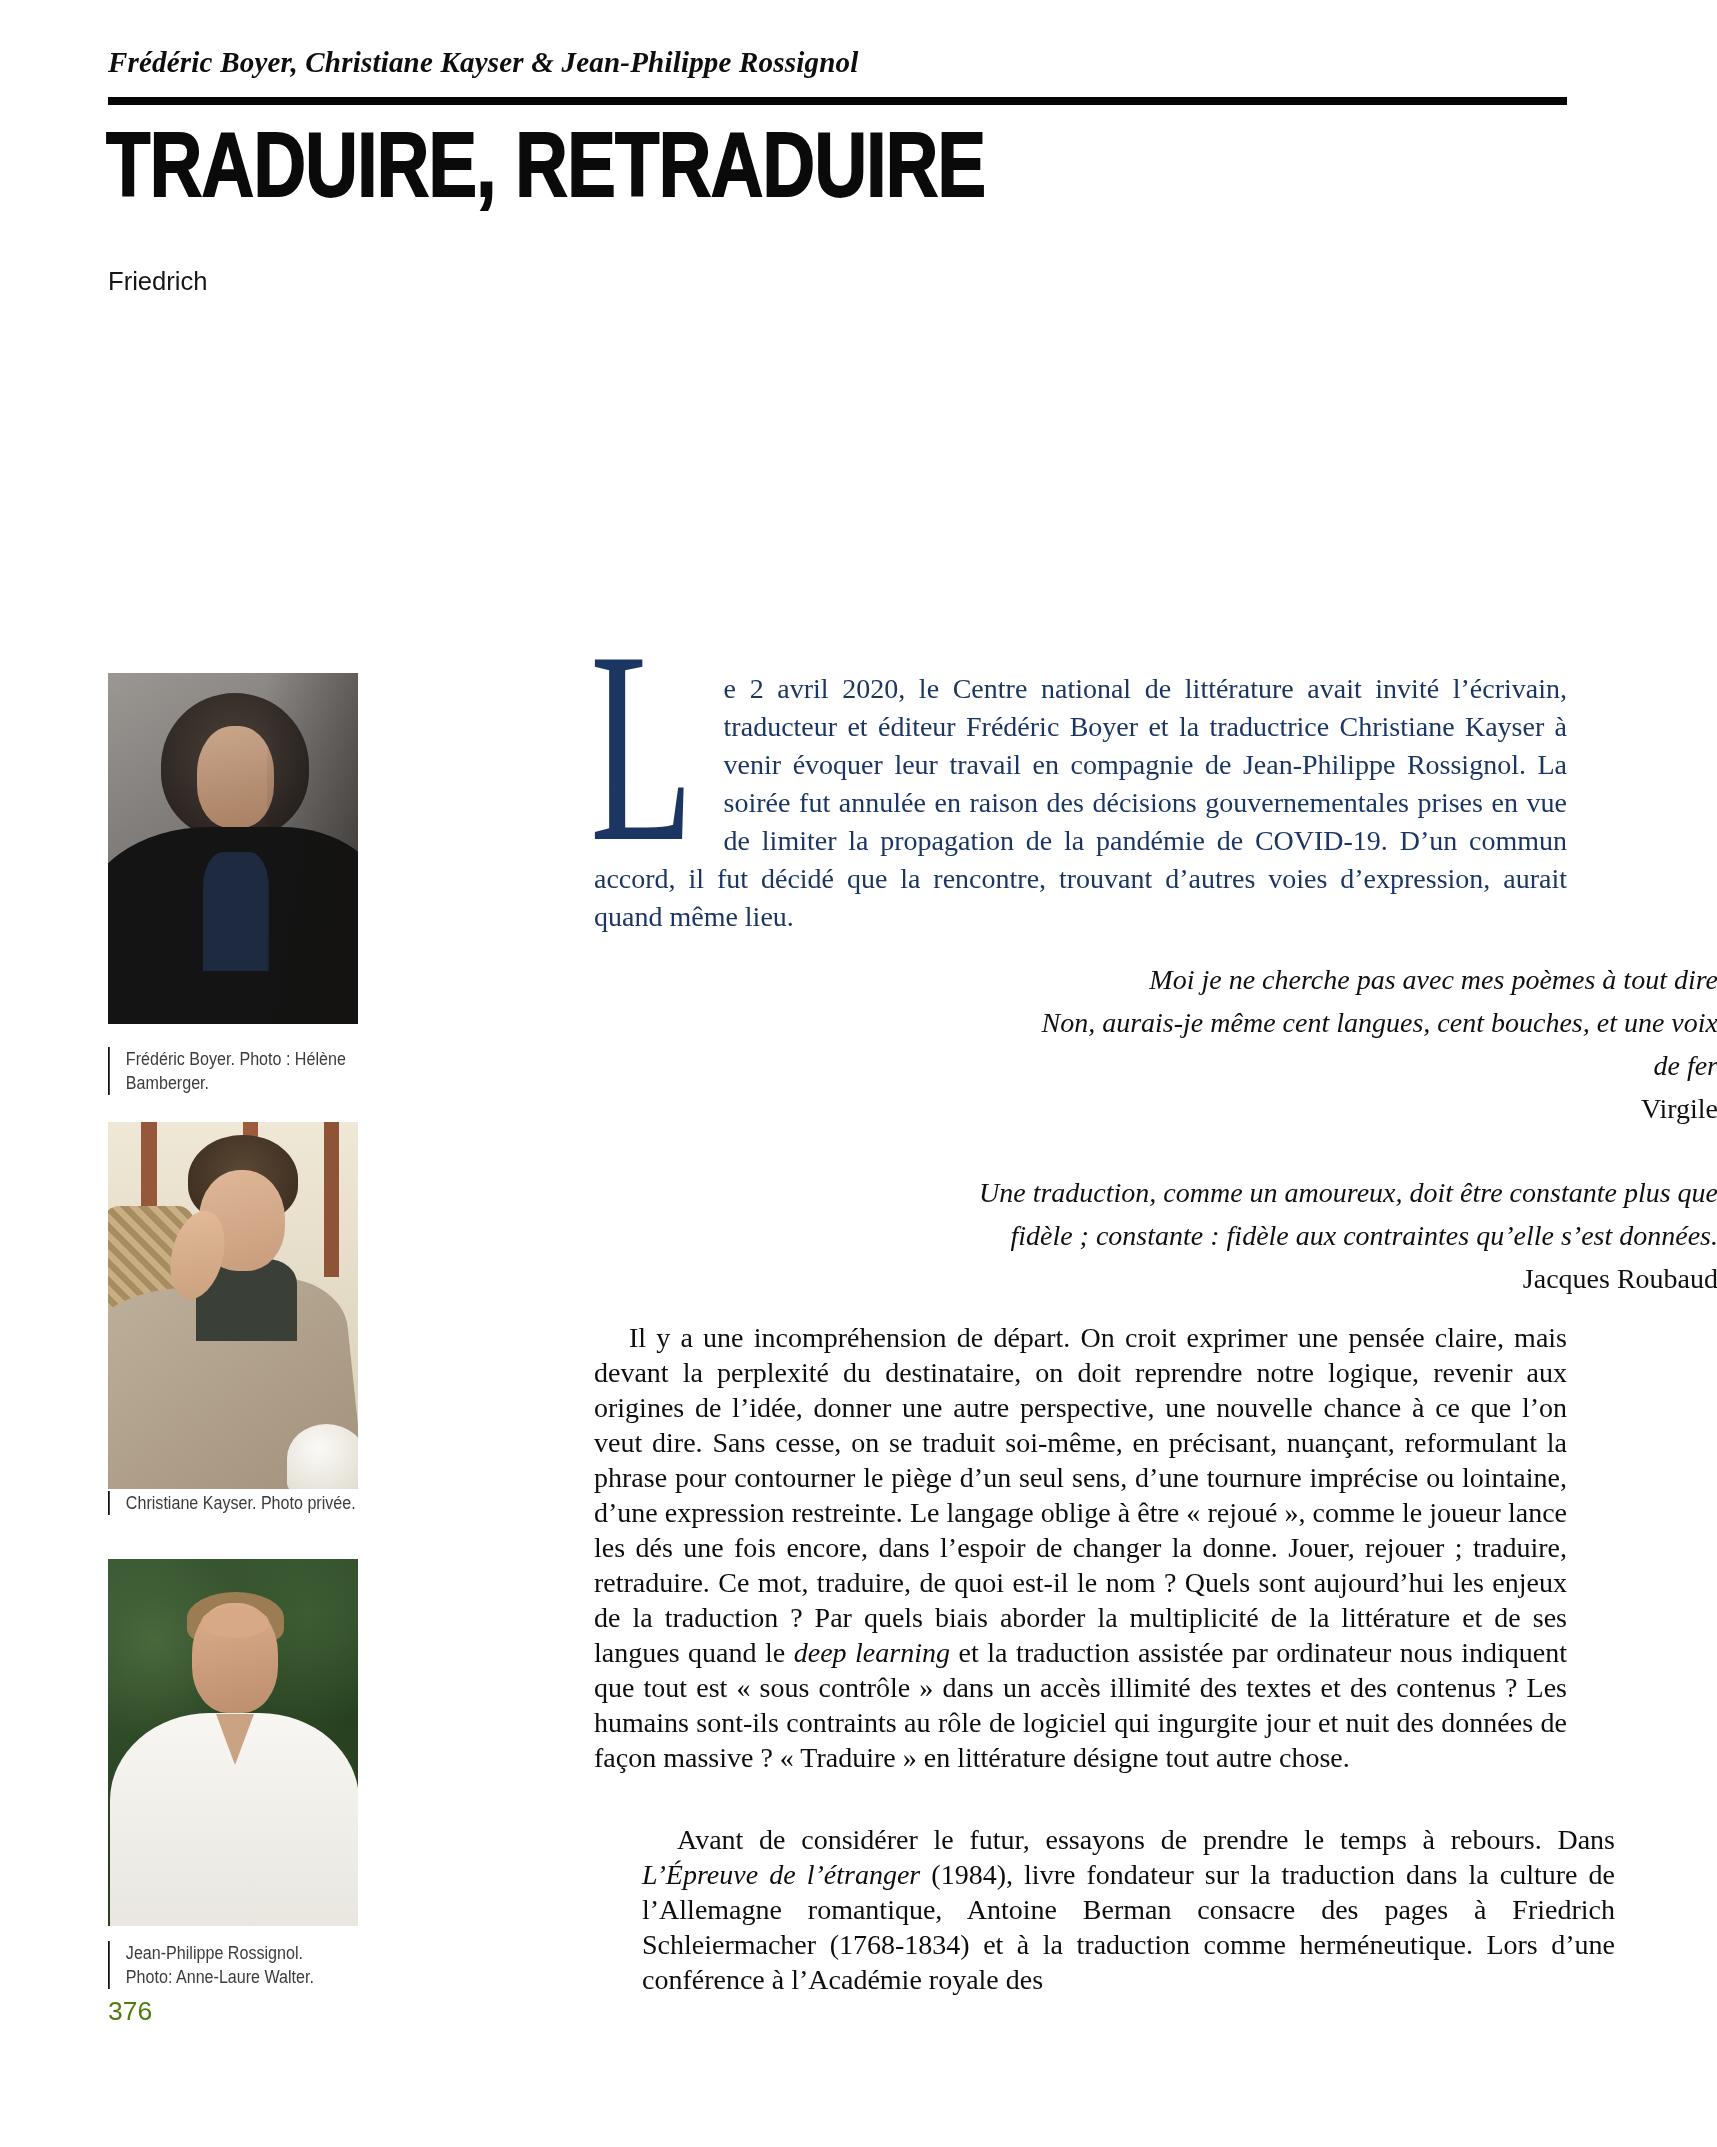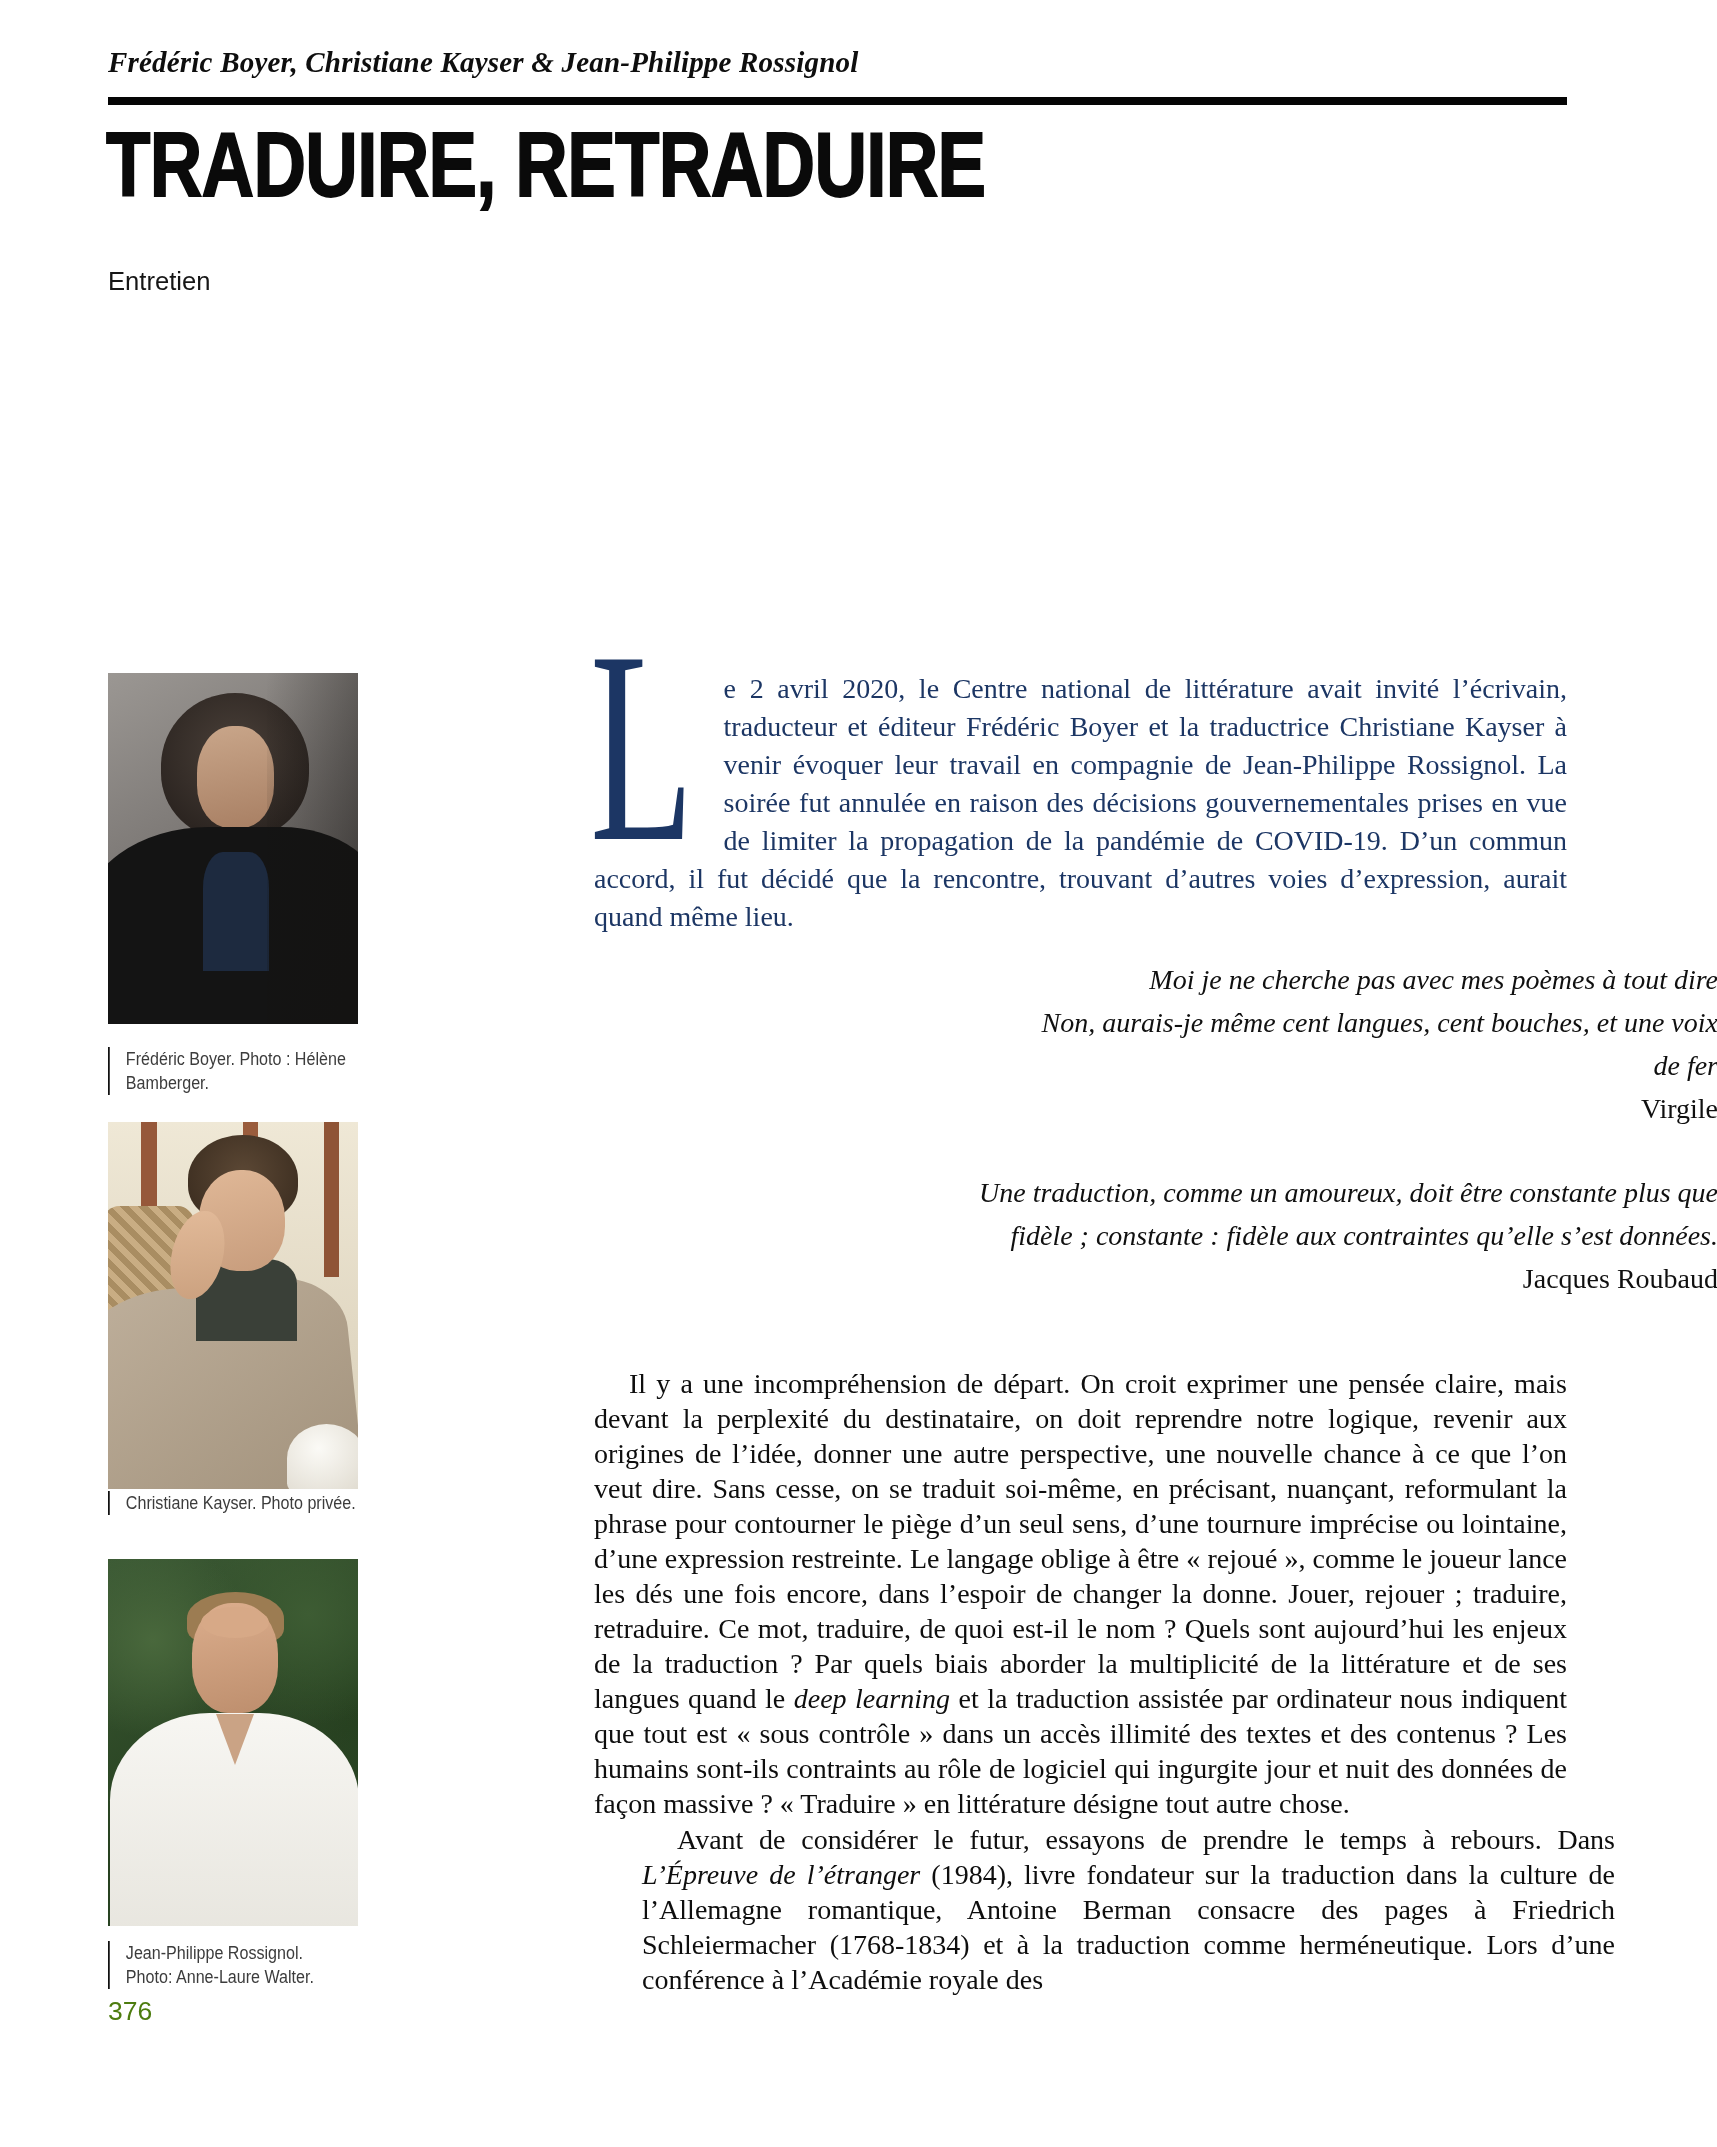--- a/index.html
+++ b/index.html
@@ -101,33 +101,33 @@
     font-style:italic;font-size:28px;line-height:43px;color:#101010;
   }
   .q1{top:958px;}
   .q2{top:1171px;}
   .attribution{font-style:normal;}
   .bodypara{
     position:absolute;
     font-size:28px;line-height:35px;text-align:justify;color:#0e0e0e;
     text-indent:35px;width:973px;
   }
-  .para1{top:1366px;}
+  .para1{top:1320px;}
   .para2{top:1822px;margin-left:48px;}
   .bodypara i, .quote i{font-style:italic;}
 </style>
 </head>
 <body>
 
 <div class="page">
 
   <div class="authors">Frédéric Boyer, Christiane Kayser &amp; Jean-Philippe Rossignol</div>
   <div class="rule"></div>
   <div class="title">TRADUIRE, RETRADUIRE</div>
-  <div class="subtitle">Entretien</div>
+  <div class="subtitle">Friedrich</div>
 
   <div class="photo photo1">
     <div class="p1-hair"></div>
     <div class="p1-face"></div>
     <div class="p1-jacket"></div>
     <div class="p1-tee"></div>
     <div class="p1-shade"></div>
   </div>
   <div class="caption cap1">
       <div>Frédéric Boyer. Photo : Hélène</div>

